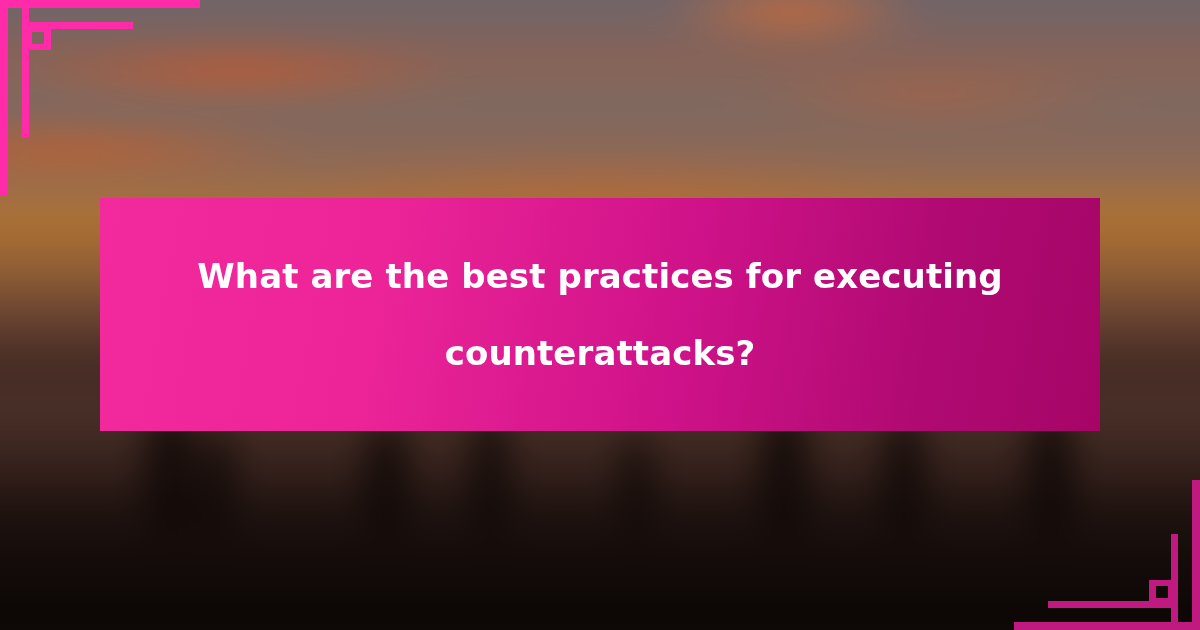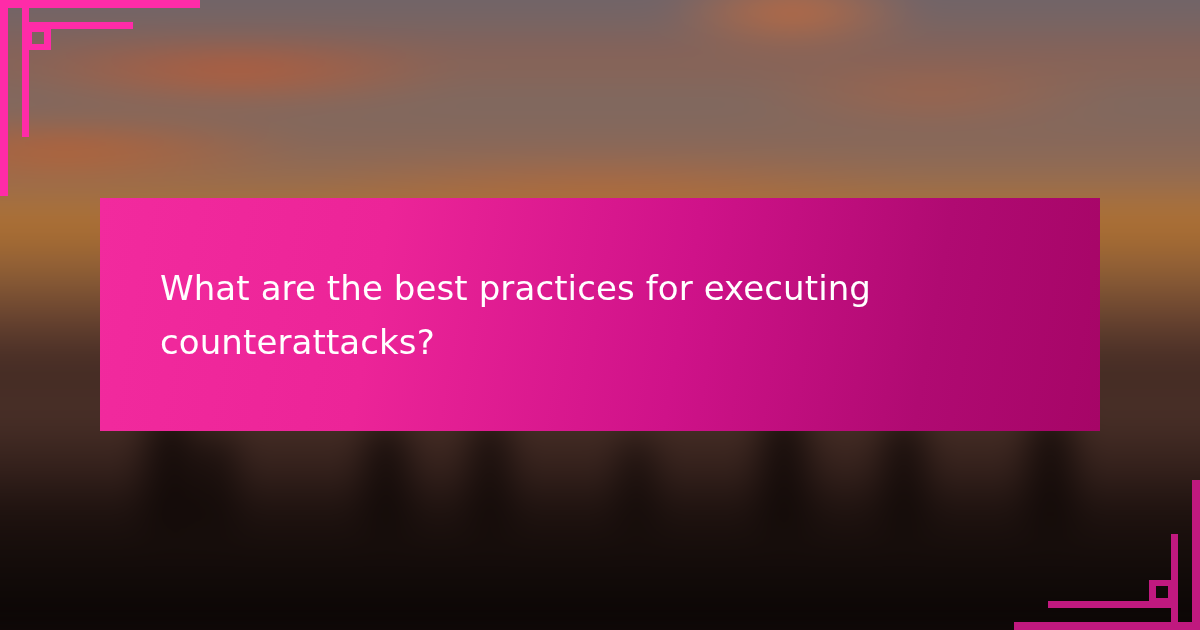--- a/index.html
+++ b/index.html
@@ -39,22 +39,22 @@
   .tl{--c:#ff2ba8;left:0;top:0;width:270px;height:210px;}
   .br{--c:#c0197f;right:0;bottom:0;width:270px;height:150px;}
 
   
   #banner{
     position:absolute;left:100px;top:198px;width:1000px;height:233px;
     background:linear-gradient(100deg,#f22a9e 0%,#ec2498 28%,#cf1289 58%,#b00a72 82%,#a60567 100%);
     display:flex;align-items:center;justify-content:center;
   }
   #q{
-    width:880px;color:#fff;
-    font-size:34px;line-height:54px;font-weight:400;
+    width:880px;text-align:center;color:#fff;
+    font-size:34px;line-height:77px;font-weight:700;
     letter-spacing:.1px;white-space:pre-line;
   }
 </style>
 </head>
 <body>
 
 <div id="stage">
 
   <div class="photo">
     <div class="blurwrap">

